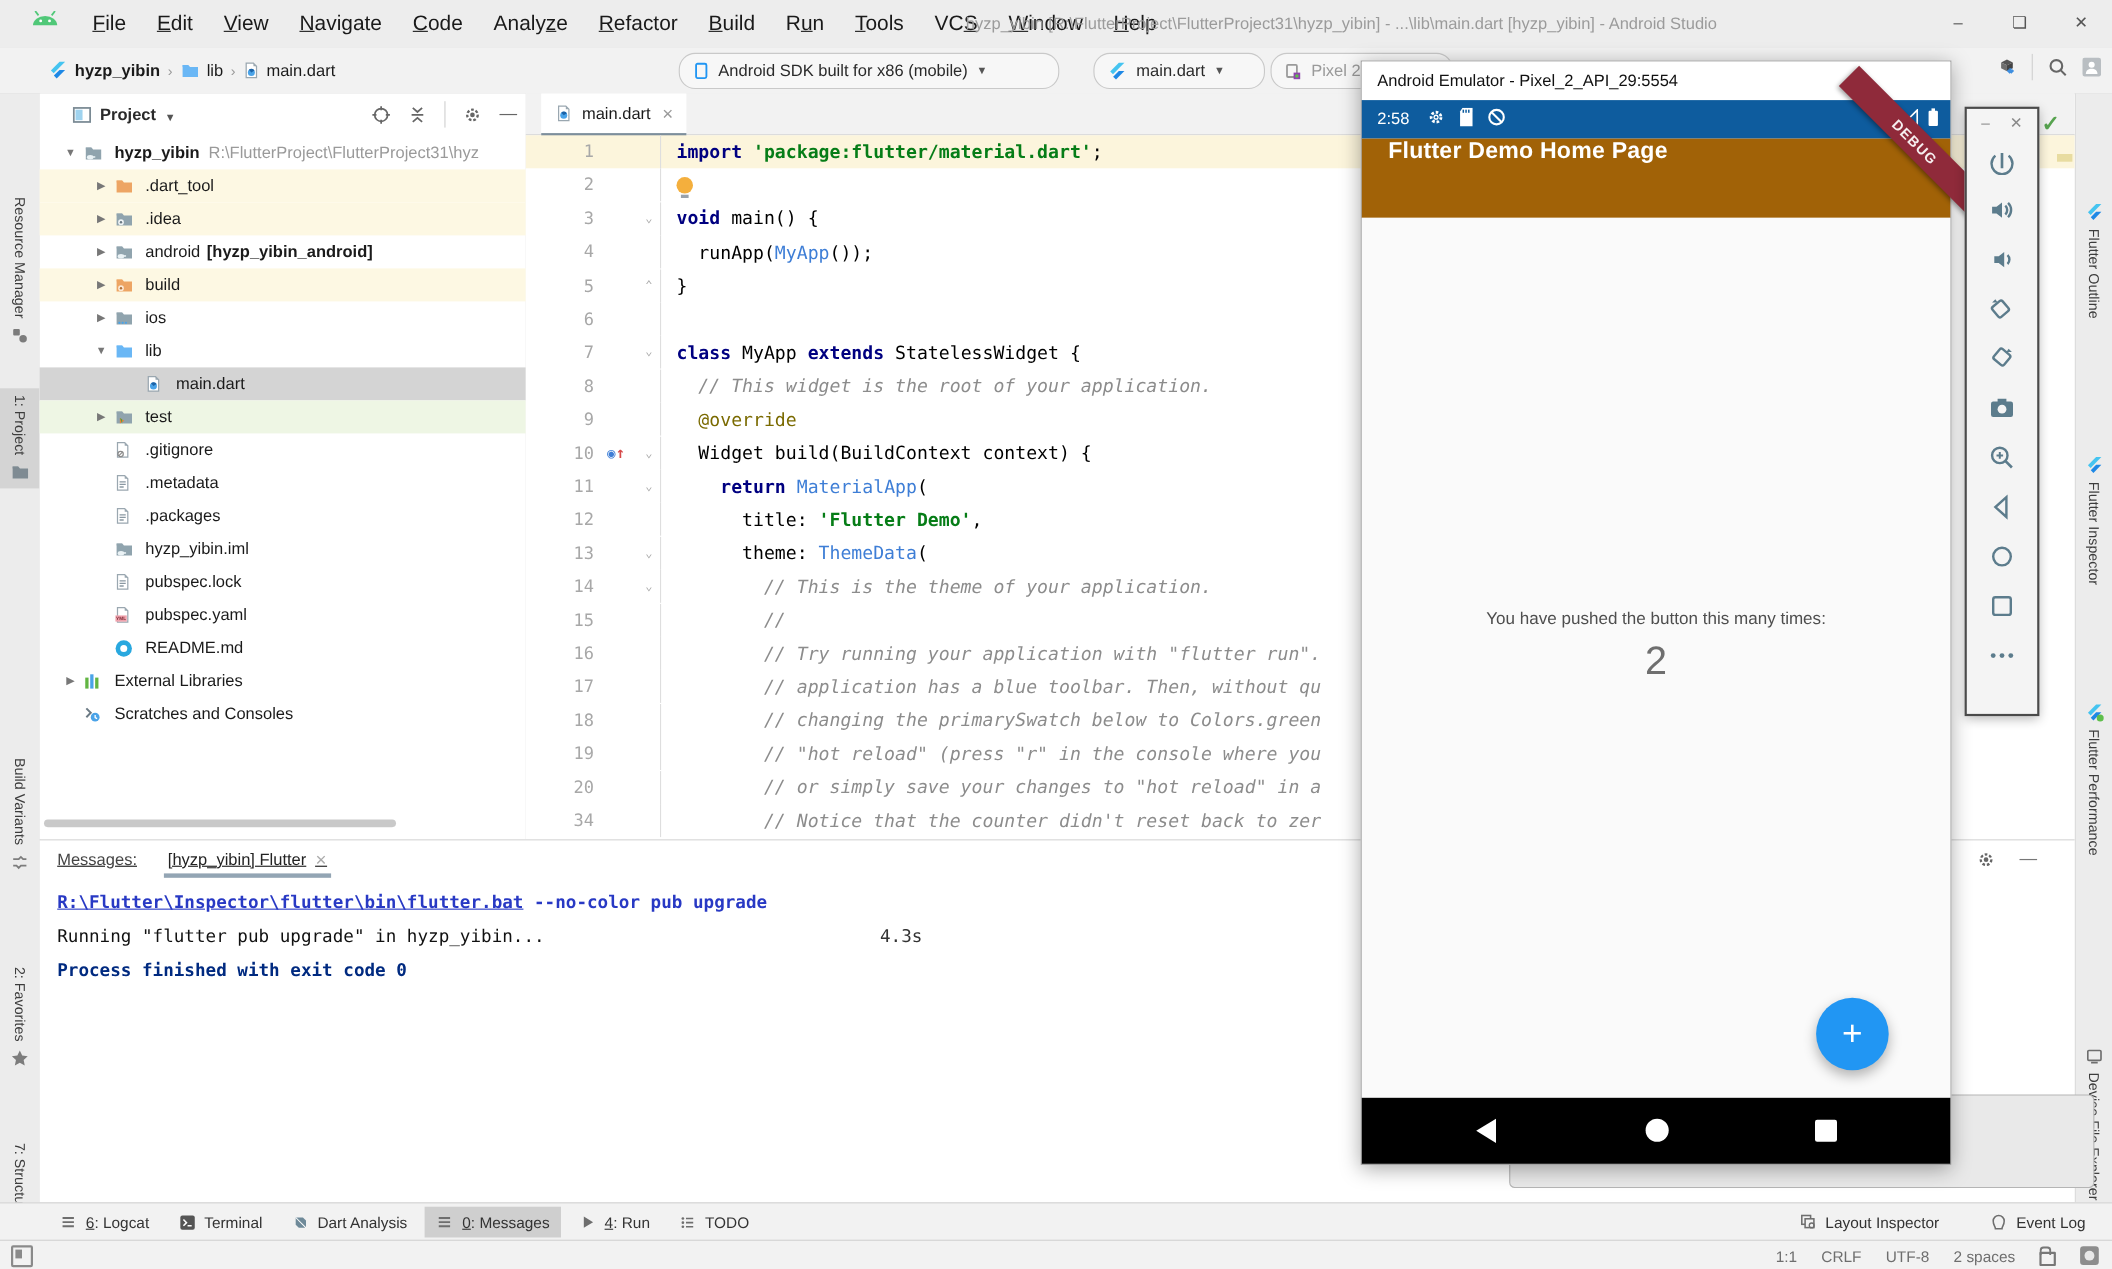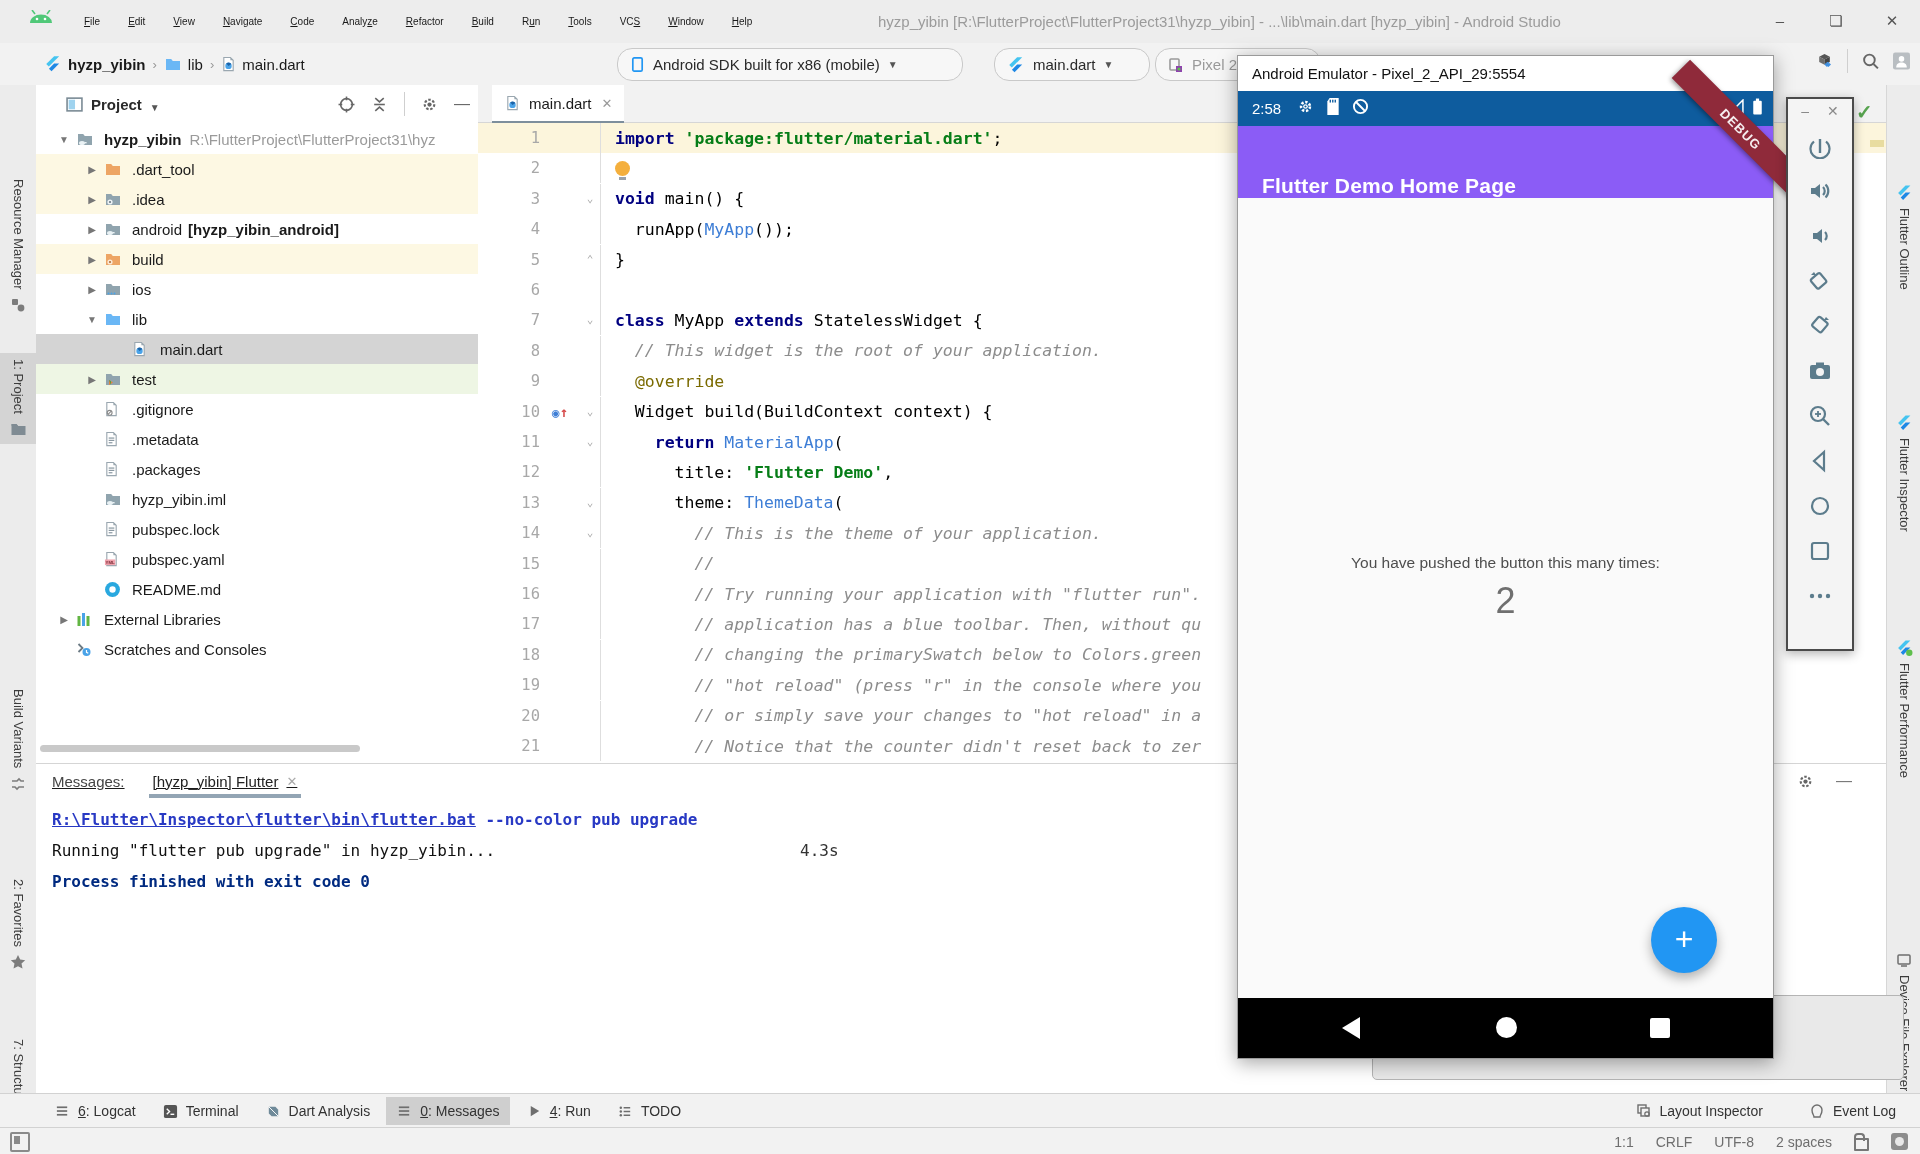--- a/index.html
+++ b/index.html
@@ -4,21 +4,21 @@
 <style>
   html,body{margin:0;padding:0;}
   .screen{position:relative;width:1920px;height:1154px;background:#fff;overflow:hidden;
           font-family:"Liberation Sans",sans-serif;color:#1a1a1a;-webkit-font-smoothing:antialiased;}
   .abs{position:absolute;}
 
   
   .titlebar{left:0;top:0;width:1920px;height:43px;background:#ededed;border-bottom:1px solid #d7d7d7;
             display:flex;align-items:center;}
   .menu-items{display:flex;margin-left:70px;gap:0;}
-  .menu-item{padding:0 14px;font-size:10px;color:#1a1a1a;line-height:42px;cursor:default;}
+  .menu-item{padding:0 14px;font-size:19px;color:#1a1a1a;line-height:42px;cursor:default;}
   .menu-item u{text-decoration:underline;}
   .win-title{position:absolute;left:878px;top:0;line-height:43px;font-size:15px;color:#9b9b9b;white-space:nowrap;}
   .win-controls{position:absolute;right:0;top:0;height:42px;display:flex;}
   .win-btn{width:56px;text-align:center;line-height:42px;font-size:15px;color:#555;}
   .android-logo{position:absolute;left:26px;top:10px;width:30px;height:22px;}
 
   
   .toolbar{left:0;top:43px;width:1920px;height:42px;background:#f2f2f2;border-bottom:1px solid #d3d3d3;}
   .crumbs{position:absolute;left:44px;top:0;height:42px;display:flex;align-items:center;gap:7px;font-size:15px;}
   .crumb-sep{color:#999;font-size:13px;}
@@ -119,21 +119,21 @@
 
   
   .emu{left:1237px;top:55px;width:535px;height:1002px;background:#fff;z-index:6;border:1px solid #9a9a9a;
        box-shadow:0 4px 18px rgba(0,0,0,.35);}
   .emu-title{position:absolute;left:0;top:0;width:100%;height:35px;background:#fff;display:flex;align-items:center;}
   .emu-title span{margin-left:14px;font-size:15px;color:#111;}
   .emu-status{position:absolute;left:0;top:35px;width:100%;height:35px;background:#0e5c9e;display:flex;align-items:center;color:#fff;}
   .emu-status .time{margin-left:14px;font-size:15px;}
   .emu-status .sicons{display:flex;gap:12px;margin-left:16px;align-items:center;}
   .emu-status .sicons-r{position:absolute;right:10px;display:flex;gap:8px;align-items:center;}
-  .emu-appbar{position:absolute;left:0;top:70px;width:100%;height:72px;background:#8b5cf6;display:flex;align-items:flex-end;}
+  .emu-appbar{position:absolute;left:0;top:70px;width:100%;height:72px;background:#a16207;display:flex;align-items:flex-start;}
   .emu-appbar span{margin-left:24px;color:#fff;font-size:21px;font-weight:bold;letter-spacing:.2px;}
   .emu-body{position:absolute;left:0;top:142px;width:100%;height:800px;background:#fafafa;overflow:hidden;}
   .emu-counter-label{position:absolute;left:0;top:356px;width:100%;text-align:center;font-size:15.5px;color:#4e4e4e;}
   .emu-counter-num{position:absolute;left:0;top:382px;width:100%;text-align:center;font-size:36px;color:#6f6f6f;}
   .fab{position:absolute;left:413px;top:851px;width:66px;height:66px;border-radius:50%;background:#2196f3;
        box-shadow:0 5px 12px rgba(0,0,0,.3);display:flex;align-items:center;justify-content:center;z-index:2;}
   .fab span{color:#fff;font-size:32px;font-weight:300;line-height:0;margin-top:-3px;}
   .emu-nav{position:absolute;left:0;top:942px;width:100%;height:60px;background:#000;}
   .nav-back{position:absolute;left:104px;top:19px;width:0;height:0;border-top:11px solid transparent;border-bottom:11px solid transparent;border-right:18px solid #fff;}
   .nav-home{position:absolute;left:258px;top:19px;width:21px;height:21px;border-radius:50%;background:#fff;}
@@ -744,21 +744,21 @@
           <span class="gut-fold"></span>
           <span class="ctext"><span class="seg-c">        // "hot reload" (press "r" in the console where you</span></span>
         </div>
         <div class="code-line" style="top: 577.6px;">
           <span class="gut-num">20</span>
           <span class="gut-ico"></span>
           <span class="gut-fold"></span>
           <span class="ctext"><span class="seg-c">        // or simply save your changes to "hot reload" in a</span></span>
         </div>
         <div class="code-line" style="top: 608px;">
-          <span class="gut-num">21</span>
+          <span class="gut-num">34</span>
           <span class="gut-ico"></span>
           <span class="gut-fold"></span>
           <span class="ctext"><span class="seg-c">        // Notice that the counter didn't reset back to zer</span></span>
         </div>
       </div>
     <div class="insp-check">✓</div>
     <div class="stripe-mark"></div>
   </div>
 
   <div class="abs messages">

